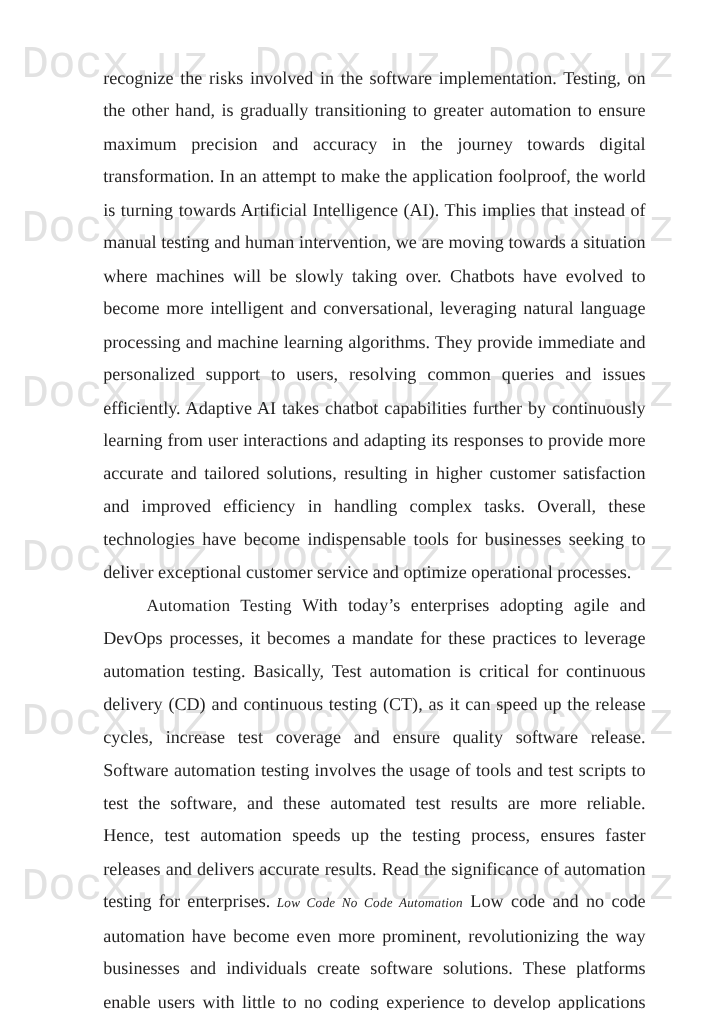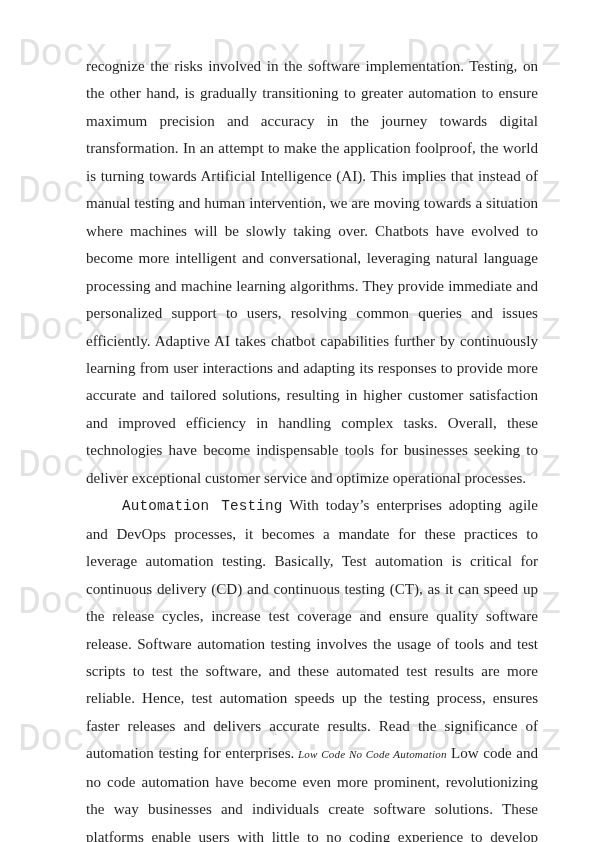--- a/index.html
+++ b/index.html
@@ -58,21 +58,21 @@
     text-justify: inter-word;
     -webkit-hyphens: none;
     hyphens: none;
     word-spacing: 0px;
   }
   p.body-paragraph.indented {
     text-indent: 36px;
   }
 
   .heading-run-1 {
-    font-family: Liberation Mono, monospace;
+    font-family: Liberation Serif, serif;
     font-size: 14.3px;
     letter-spacing: 0.15px;
   }
   .heading-run-2 {
     font-family: "Liberation Serif", "DejaVu Serif", serif;
     font-size: 11px;
     letter-spacing: 0.2px;
     font-style: italic;
   }
 

